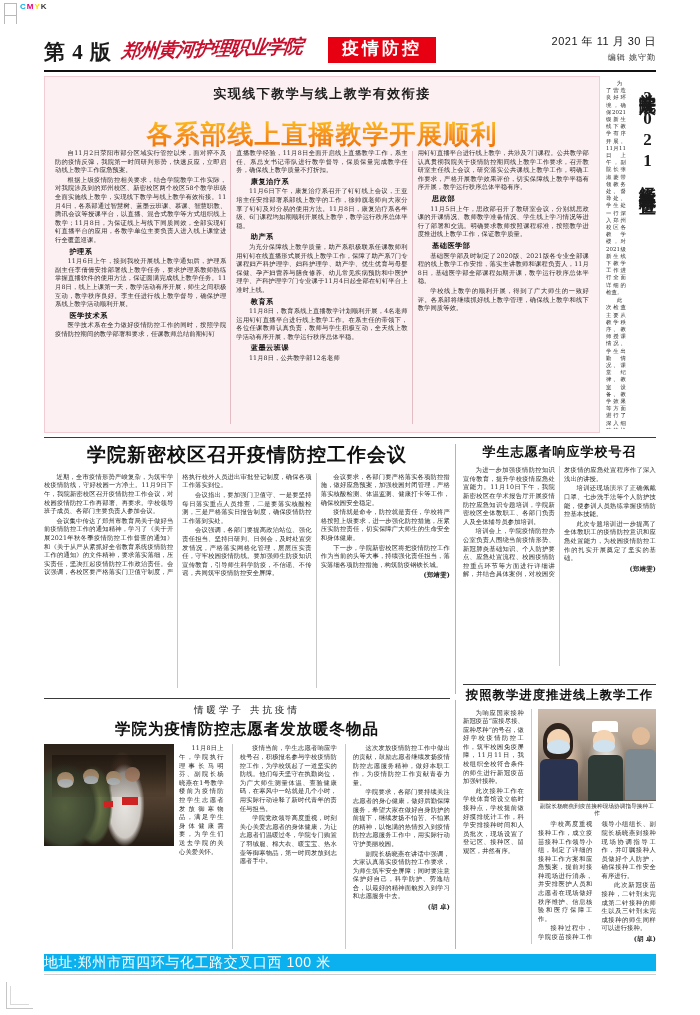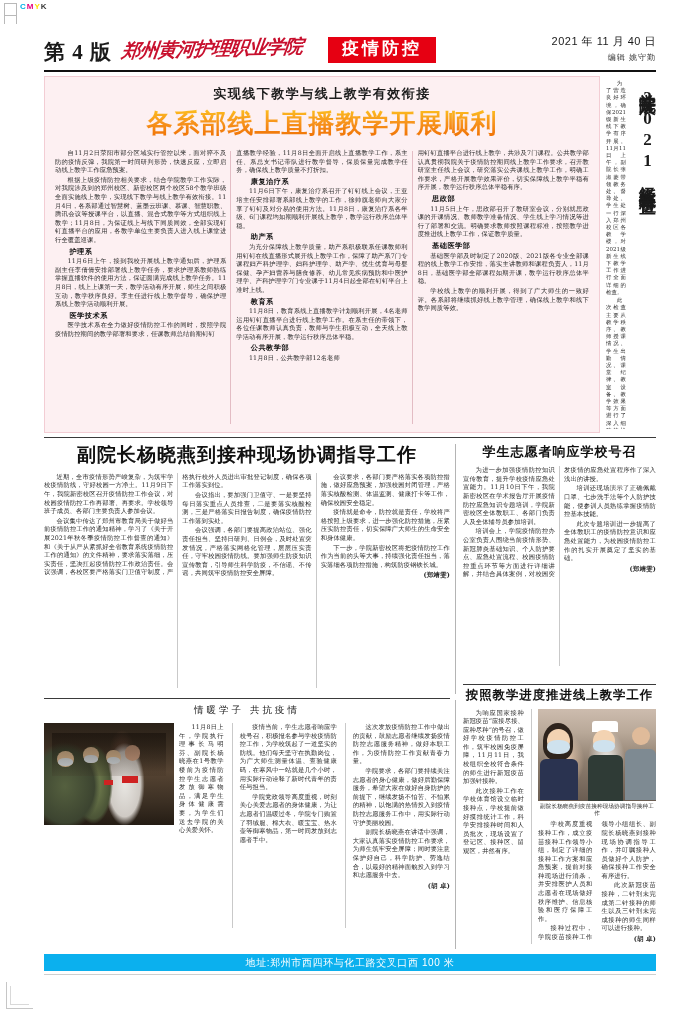--- a/index.html
+++ b/index.html
@@ -30,21 +30,21 @@
   .rule-top{position:absolute;left:44px;top:70px;width:612px;height:0;border-top:2.2px solid #111;}
 
   
   .vline{position:absolute;background:#b4b4b4;width:1px;}
   .hline{position:absolute;background:#3a3a3a;height:1px;}
 
   
   .lead{position:absolute;left:44px;top:76px;width:556px;height:357px;background:#fdf0f2;border:1px solid #f3cdd4;box-sizing:border-box;}
   .lead .kicker{text-align:center;margin-top:8px;font-size:13px;font-weight:bold;letter-spacing:1.5px;
      font-family:"DejaVu Serif",serif;color:#1d1d1d;}
-  .lead .mainhead{text-align:center;margin-top:6px;font-size:26px;font-weight:bold;letter-spacing:1px;line-height:1.15;
+  .lead .mainhead{text-align:center;margin-top:17px;font-size:26px;font-weight:bold;letter-spacing:1px;line-height:1.15;
      font-family:"Liberation Serif",serif;
      background:linear-gradient(180deg,#fcbf1e 0%,#f7941d 45%,#ef6c00 100%);
      -webkit-background-clip:text;background-clip:text;color:transparent;}
   .lead-cols{position:absolute;left:10px;top:72px;right:10px;bottom:6px;display:flex;gap:10px;}
   .lead-col{flex:1;position:relative;}
   .lead-col + .lead-col::before{content:"";position:absolute;left:-6px;top:2px;bottom:2px;width:1px;background:#e3bcc4;}
 
   
   .vrail{position:absolute;left:606px;top:76px;width:50px;height:357px;}
   .vrail .vtitle{position:absolute;right:0;top:4px;width:30px;
@@ -98,21 +98,21 @@
      linear-gradient(180deg,#cdbcae 0%,#b8a898 26%,#8d7d6e 58%,#6a5d52 100%);
   }
   .ph2 .head{position:absolute;border-radius:50%;background:#f3d3b2;}
   .ph2 .mask{position:absolute;border-radius:45%;background:#cfe2ee;}
   .ph2 .hat{position:absolute;background:#ffffff;border-radius:3px 3px 0 0;}
   .ph2 .hair{position:absolute;border-radius:50% 50% 38% 38%;background:#2e241d;}
   .ph2 .torso{position:absolute;border-radius:6px 6px 0 0;}
 
   
   .footbar{position:absolute;left:44px;bottom:44px;width:612px;height:17px;background:#0bb0ee;}
-  .footbar span{display:block;text-align:center;line-height:17px;color:#fff;font-size:10px;
+  .footbar span{display:block;text-align:left;line-height:17px;color:#fff;font-size:14px;
      font-family:"Liberation Sans",sans-serif;letter-spacing:.6px;}
   .footrule{position:absolute;left:44px;bottom:40px;width:612px;border-top:1px solid #cfcfcf;}
 </style>
 </head>
 <body>
 
 <div class="page">
 
   <div class="regmarks">
     <div class="sq a"></div>
@@ -122,21 +122,21 @@
     </div>
   </div>
   <div class="corner-bl"></div>
   <div class="corner-bl2"></div>
 
   <div class="masthead">
     <div class="issue">第 4 版</div>
     <div class="logo-cal">郑州黄河护理职业学院</div>
     <div class="redtag" style="background: rgb(230, 0, 18);">疫情防控</div>
     <div class="dateblk">
-      <div class="dt">2021 年 11 月 40 日</div>
+      <div class="dt">2021 年 11 月 30 日</div>
       <div class="ed">编辑  姚守勤</div>
     </div>
   </div>
   <div class="rule-top"></div>
 
   <div class="lead">
     <div class="kicker">实现线下教学与线上教学有效衔接</div>
     <div class="mainhead">各系部线上直播教学开展顺利</div>
 
     <div class="lead-cols">
@@ -150,21 +150,21 @@
       </div>
 
       <div class="lead-col bt">
         <p class="noind">直播教学经验，11月8日全面开启线上直播教学工作，系主任、系总支书记带队进行教学督导，保质保量完成教学任务，确保线上教学质量不打折扣。</p>
         <h4>康复治疗系</h4>
         <p>11月6日下午，康复治疗系召开了钉钉线上会议，王亚培主任安排部署系部线上教学的工作，徐帅旗老师向大家分享了钉钉及对分易的使用方法。11月8日，康复治疗系各年级、6门课程均如期顺利开展线上教学，教学运行秩序总体平稳。</p>
         <h4>助产系</h4>
         <p>为充分保障线上教学质量，助产系积极联系任课教师利用钉钉在线直播形式展开线上教学工作，保障了助产系7门专课程妇产科护理学、妇科护理学、助产学、优生优育与母婴保健、孕产妇营养与膳食修养、幼儿常见疾病预防和中医护理学、产科护理学7门专业课于11月4日起全部在钉钉平台上准时上线。</p>
         <h4>教育系</h4>
         <p>11月8日，教育系线上直播教学计划顺利开展，4名老师运用钉钉直播平台进行线上教学工作。在系主任的带领下，各位任课教师认真负责，教师与学生积极互动，全天线上教学活动有序开展，教学运行秩序总体平稳。</p>
-        <h4>公共教学部</h4>
+        <h4>蓝墨云班课</h4>
         <p>11月8日，公共教学部12名老师</p>
       </div>
 
       <div class="lead-col bt">
         <p class="noind">用钉钉直播平台进行线上教学，共涉及7门课程。公共教学部认真贯彻我院关于疫情防控期间线上教学工作要求，召开教研室主任线上会议，研究落实公共课线上教学工作，明确工作要求，严格开展教学效果评价，切实保障线上教学平稳有序开展，教学运行秩序总体平稳有序。</p>
         <h4>思政部</h4>
         <p>11月5日上午，思政部召开了教研室会议，分别就思政课的开课情况、教师教学准备情况、学生线上学习情况等进行了部署和交流。明确要求教师按照课程标准，按照教学进度推进线上教学工作，保证教学质量。</p>
         <h4>基础医学部</h4>
         <p>基础医学部及时制定了2020版、2021版各专业全部课程的线上教学工作安排，落实主讲教师和课程负责人，11月8日，基础医学部全部课程如期开课，教学运行秩序总体平稳。</p>
         <p>学校线上教学的顺利开展，得到了广大师生的一致好评。各系部将继续抓好线上教学管理，确保线上教学和线下教学同质等效。</p>
@@ -177,21 +177,21 @@
     <div class="vbody bt" style="font-size:5.4px;line-height:7.2px;height:349px;overflow:hidden;">
       <p>为了营造良好环境，确保2021级新生线下教学有序开展。11月11日上午，副院长张淑菱带领教务处、督导处、学生处一行深入郑州校区各教学楼，对2021级新生线下教学工作进行全面详细的检查。</p>
       <p>此次检查主要从教学秩序、教师授课情况、学生出勤情况、课堂纪律、教室设备、教学效果等方面进行了深入细致的检查，检查组一行深入课堂，实地查看了疫情防控常态化下的教学管理、疫情防控落实情况，做好线上教学衔接的各项工作，保障学生的生命健康安全。</p>
 
     </div>
   </div>
 
   <div class="hline" style="left:44px;top:437px;width:612px;"></div>
 
   <div class="blk" style="left:44px;top:444px;width:406px;height:250px;">
-    <div class="hl hl-xl">副院长杨晓燕到接种现场协调指导工作</div>
+    <div class="hl hl-xl">学院新密校区召开疫情防控工作会议</div>
     <div class="bt cols3" style="margin-top:6px;height:215px;overflow:hidden;">
       <p>近期，全市疫情形势严峻复杂，为筑牢学校疫情防线，守好校园一方净土。11月9日下午，我院新密校区召开疫情防控工作会议，对校园疫情防控工作再部署、再要求。学校领导班子成员、各部门主要负责人参加会议。</p>
       <p>会议集中传达了郑州市教育局关于做好当前疫情防控工作的通知精神，学习了《关于开展2021年秋冬季疫情防控工作督查的通知》和《关于从严从紧抓好全省教育系统疫情防控工作的通知》的文件精神，要求落实落细，压实责任，坚决扛起疫情防控工作政治责任。会议强调，各校区要严格落实门卫值守制度，严格执行校外人员进出审批登记制度，确保各项工作落实到位。</p>
       <p>会议指出，要加强门卫值守、一是要坚持每日落实重点人员排查，二是要落实核酸检测，三是严格落实日报告制度，确保疫情防控工作落到实处。</p>
       <p>会议强调，各部门要提高政治站位、强化责任担当、坚持日研判、日例会，及时处置突发情况，严格落实网格化管理，层层压实责任，守牢校园疫情防线。要加强师生防疫知识宣传教育，引导师生科学防疫，不信谣、不传谣，共同筑牢疫情防控安全屏障。</p>
       <p>会议要求，各部门要严格落实各项防控措施，做好应急预案，加强校园封闭管理，严格落实核酸检测、体温监测、健康打卡等工作，确保校园安全稳定。</p>
       <p>疫情就是命令，防控就是责任，学校将严格按照上级要求，进一步强化防控措施，压紧压实防控责任，切实保障广大师生的生命安全和身体健康。</p>
       <p>下一步，学院新密校区将把疫情防控工作作为当前的头等大事，持续强化责任担当，落实落细各项防控措施，构筑防疫钢铁长城。</p>
       <div class="byline">(郑靖雯)</div>
     </div>
@@ -208,20 +208,21 @@
       <p>此次专题培训进一步提高了全体教职工的疫情防控意识和应急处置能力，为校园疫情防控工作的扎实开展奠定了坚实的基础。</p>
       <div class="byline">(郑靖雯)</div>
     </div>
   </div>
 
   <div class="hline" style="left:44px;top:698px;width:406px;"></div>
   <div class="hline" style="left:463px;top:684px;width:193px;"></div>
 
   <div class="blk" style="left:44px;top:704px;width:406px;height:245px;">
     <div class="kick-sm">情暖学子    共抗疫情</div>
+    <div class="hl hl-lg" style="margin-top:2px;">学院为疫情防控志愿者发放暖冬物品</div>
 
     <div style="display:flex;gap:8px;margin-top:6px;height:205px;">
 
       <div style="width:185px;position:relative;">
         <div class="photo ph1" style="width:130px;height:102px;float:left;margin:0 5px 2px 0;">
           <div class="head" style="left:10%;top:27%;width:13%;height:16%;"></div>
           <div class="mask" style="left:10.5%;top:34%;width:12%;height:8%;"></div>
           <div class="head" style="left:30%;top:24%;width:12%;height:15%;"></div>
           <div class="mask" style="left:30.5%;top:31%;width:11%;height:8%;"></div>
           <div class="head" style="left:48%;top:26%;width:11%;height:14%;"></div>

